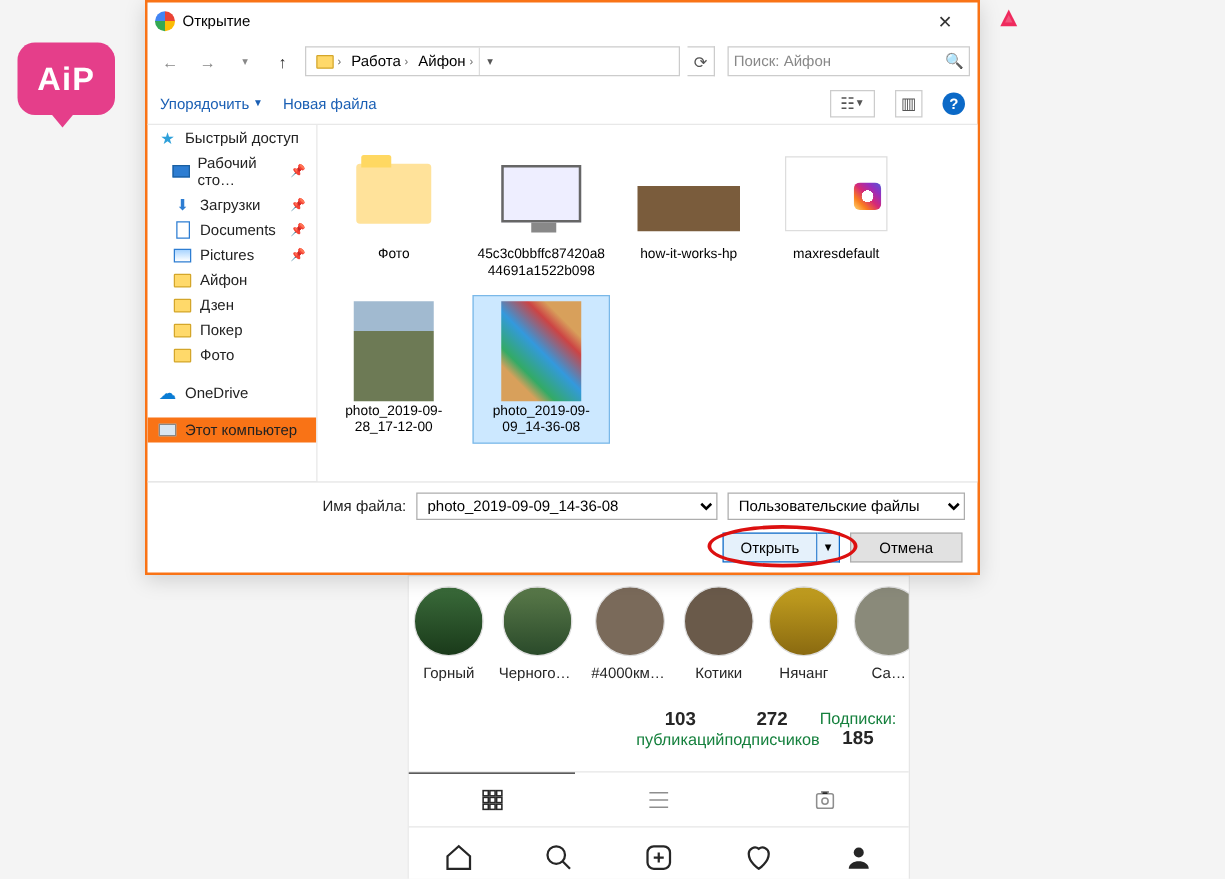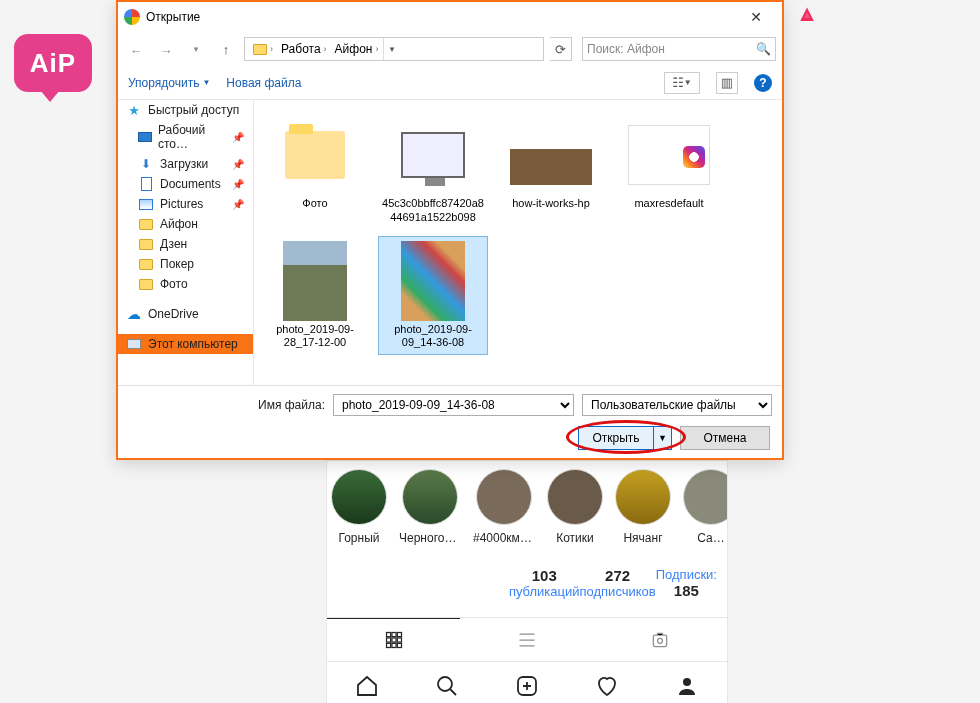--- a/index.html
+++ b/index.html
@@ -14,21 +14,21 @@
 
   
   .insta-panel { position: absolute; left: 326px; top: 460px; width: 402px; background: #fff; border: 1px solid #e6e6e6; }
   .stories { display: flex; padding: 8px 4px 4px; gap: 12px; overflow: hidden; }
   .story { display: flex; flex-direction: column; align-items: center; gap: 6px; width: 62px; }
   .story-circle { width: 56px; height: 56px; border-radius: 50%; background: #888; border: 1px solid #ddd; overflow: hidden; }
   .story-label { font-size: 12px; color: #262626; white-space: nowrap; overflow: hidden; text-overflow: ellipsis; max-width: 62px; text-align: center; }
   .stats { display: flex; padding: 18px 10px; justify-content: flex-end; }
   .stat { text-align: center; }
   .stat-num { font-weight: 600; font-size: 15px; color: #262626; }
-  .stat-lbl { font-size: 13px; color: #3b82f6; }
+  .stat-lbl { font-size: 13px; color: #15803d; }
   .insta-nav { display: flex; border-top: 1px solid #e6e6e6; height: 44px; }
   .insta-nav-item { flex: 1; display: flex; align-items: center; justify-content: center; font-size: 22px; }
   .insta-nav-item.active { border-top: 1px solid #262626; }
   .tabbar { display: flex; border-top: 1px solid #e6e6e6; height: 48px; }
   .tabbar-item { flex: 1; display: flex; align-items: center; justify-content: center; }
 
   
   .file-dialog { position: absolute; left: 116px; top: 0; width: 668px; height: 460px; background: #fff; border: 2px solid #f97316; box-shadow: 0 4px 16px rgba(0,0,0,.15); display: flex; flex-direction: column; }
   .fd-title { display: flex; align-items: center; height: 30px; padding: 0 6px; }
   .fd-title-icon { width: 16px; height: 16px; border-radius: 50%; background: conic-gradient(#ea4335 0 90deg,#fbbc05 90deg 180deg,#34a853 180deg 270deg,#4285f4 270deg); margin-right: 6px; }

